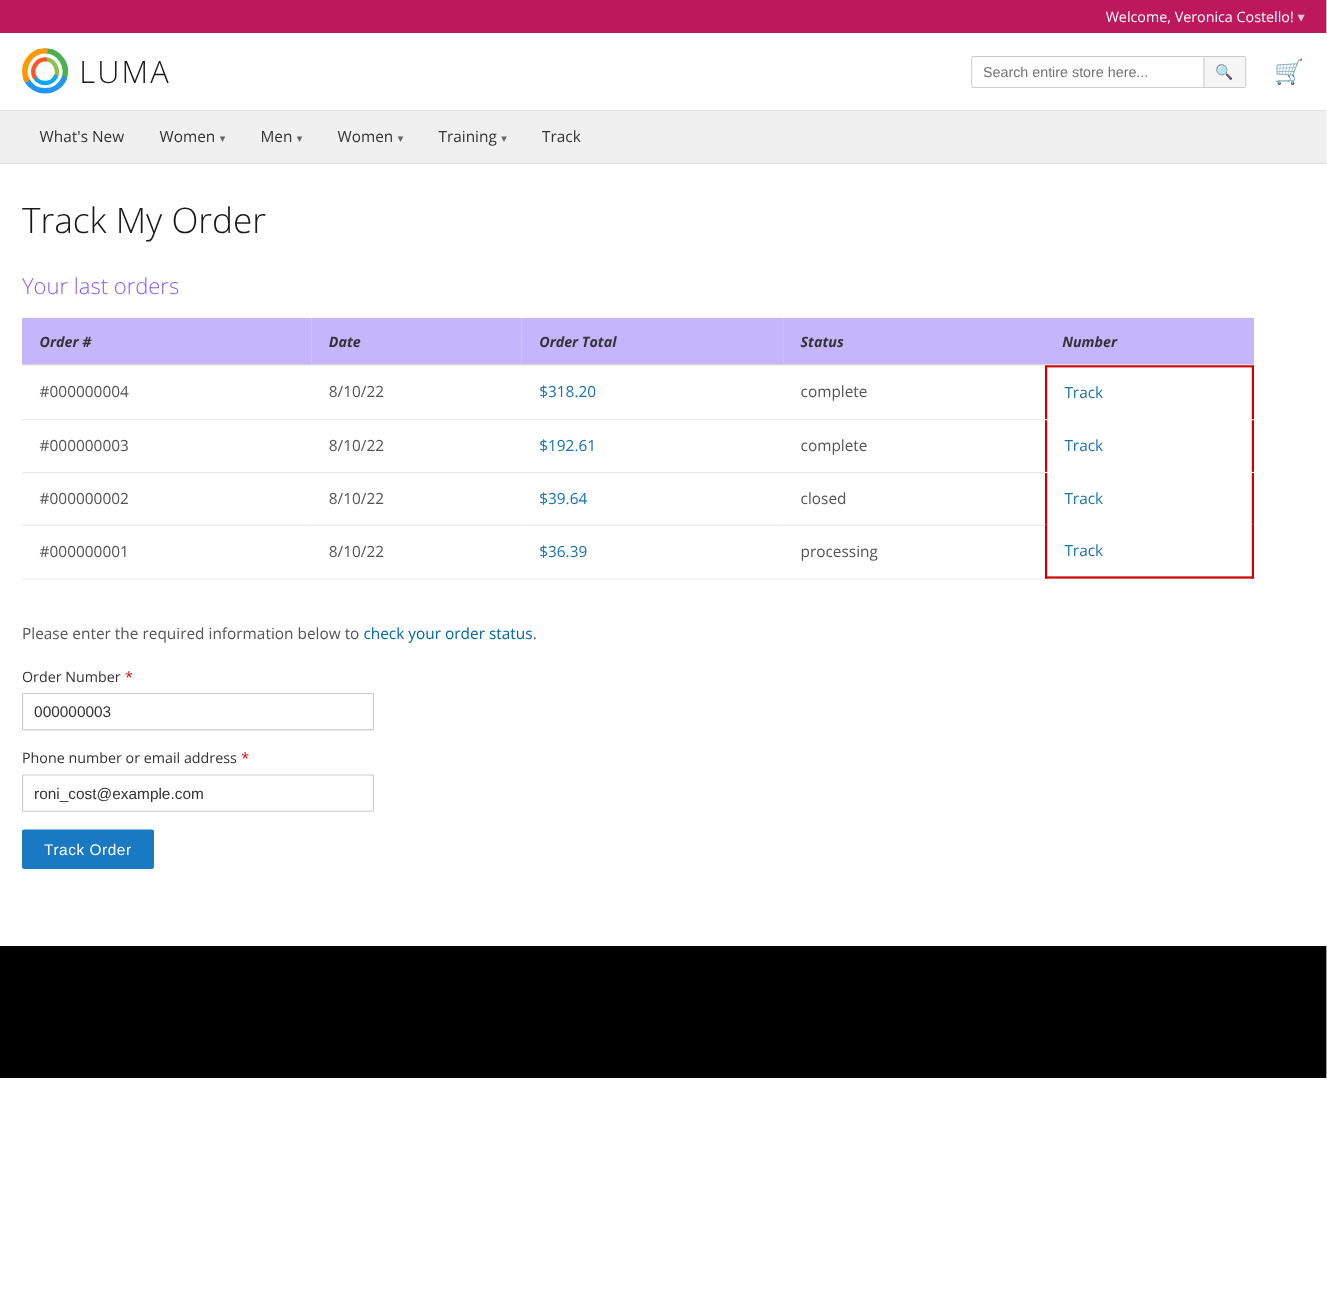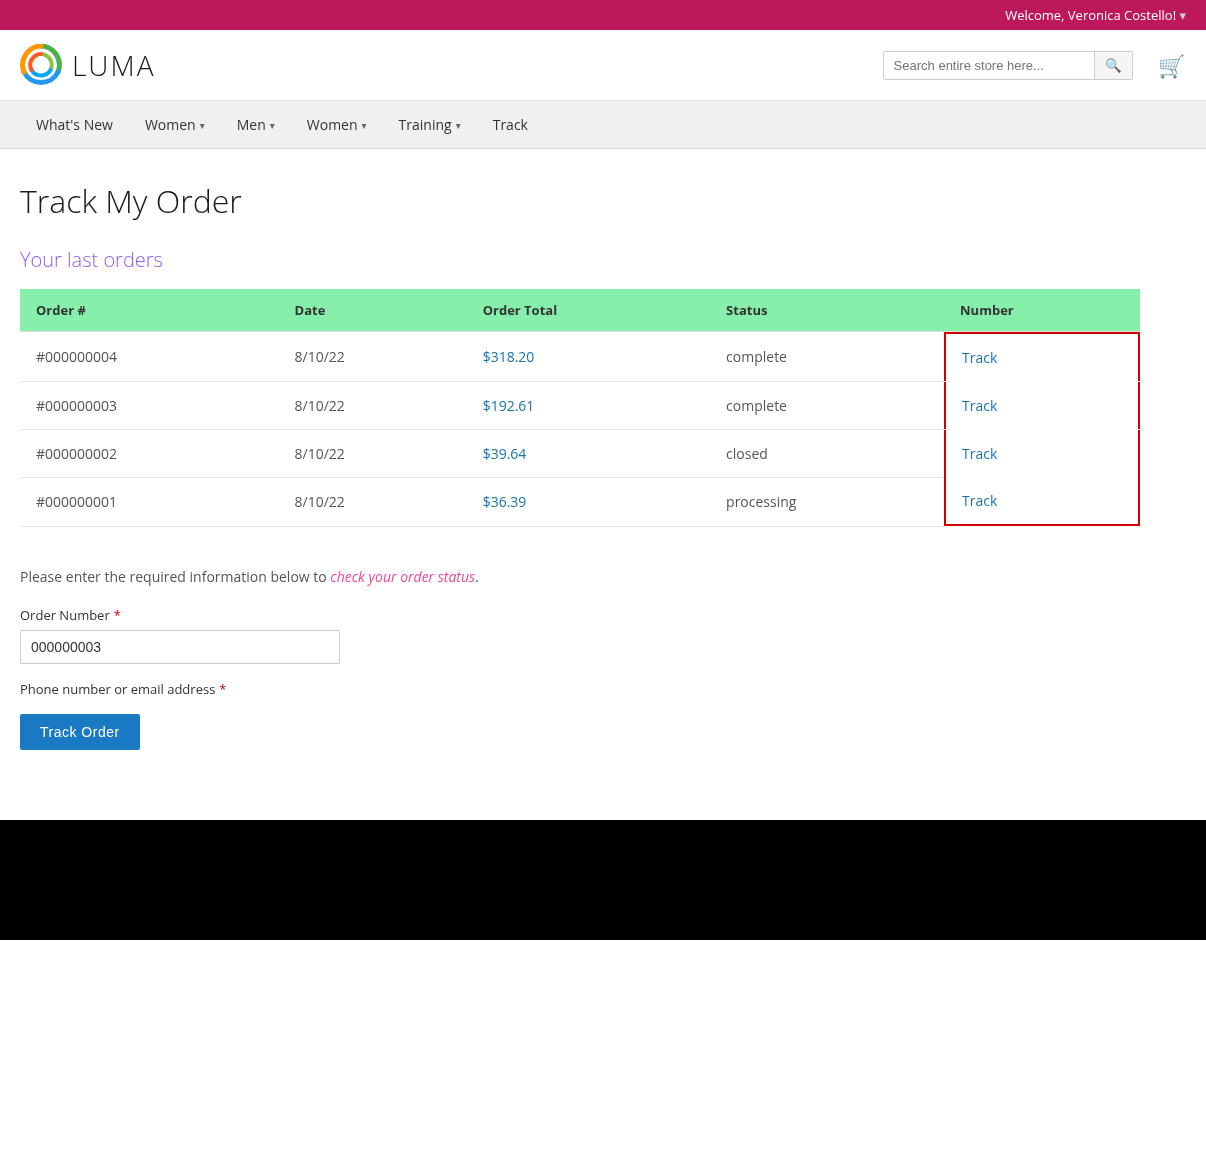--- a/index.html
+++ b/index.html
@@ -90,27 +90,28 @@
       margin-bottom: 16px;
     }
 
     
     .orders-table {
       width: 100%;
       border-collapse: collapse;
       margin-bottom: 40px;
     }
     .orders-table th {
-      background: #86efac;
+      background: #c4b5fd;
       padding: 12px 16px;
       text-align: left;
       font-weight: 700;
       font-size: 13px;
       color: #333;
       border-bottom: 1px solid #ddd;
+      font-style: italic;
     }
     .orders-table td {
       padding: 14px 16px;
       border-bottom: 1px solid #e8e8e8;
       font-size: 14px;
       color: #555;
     }
     .orders-table td.order-total { color: #1a73b0; }
     .track-link {
       color: #1a73b0;
@@ -135,21 +136,21 @@
       display: flex;
       align-items: center;
     }
     .arrow-indicator svg { width: 80px; height: 28px; }
 
     .track-description {
       font-size: 14px;
       color: #555;
       margin-bottom: 20px;
     }
-    .track-description a { color: #ec4899; text-decoration: none; font-style: italic; }
+    .track-description a { color: #0369a1; text-decoration: none; }
 
     .form-field { margin-bottom: 16px; }
     .form-label {
       display: block;
       font-size: 13px;
       color: #333;
       margin-bottom: 6px;
       font-weight: 500;
     }
     .form-label .required { color: #cc0000; margin-left: 4px; }
@@ -313,20 +314,21 @@
       <label class="form-label">
         <span>Order Number</span><span class="required">*</span>
       </label>
       <input type="text" class="form-input" value="000000003" style="">
     </div>
 
     <div class="form-field">
       <label class="form-label">
         <span>Phone number or email address</span><span class="required">*</span>
       </label>
+      <input type="text" class="form-input" value="roni_cost@example.com" style="">
     </div>
 
     <button class="track-order-btn">Track Order</button>
   </div>
 
 </div>
 
 <div class="footer"></div>
 
 </body></html>

